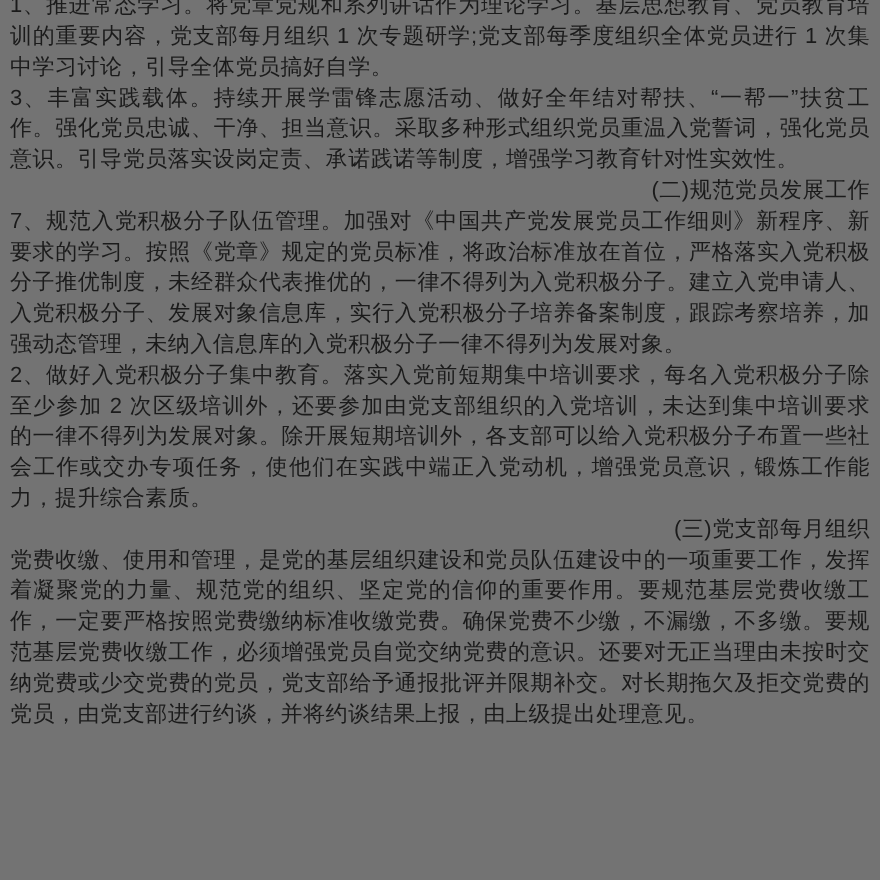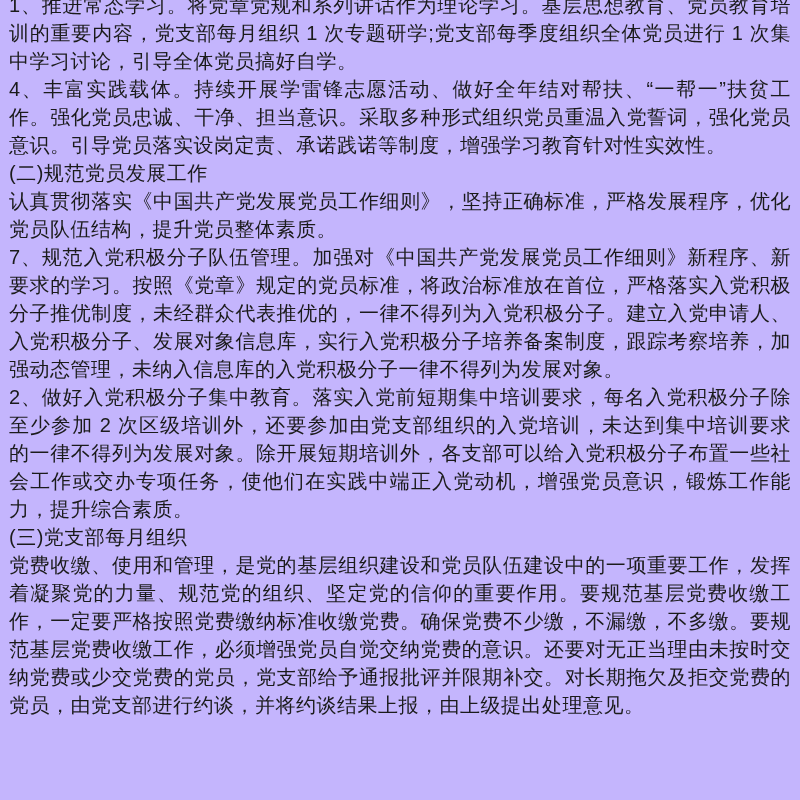--- a/index.html
+++ b/index.html
@@ -9,50 +9,49 @@
   body {
     width: 800px;
     height: 800px;
     overflow: hidden;
     background: #ffffff;
   }
   .page {
     width: 800px;
     height: 800px;
     overflow: hidden;
-    background: #c4b5fd;
+    background: #737373;
   }
   .content {
     padding: 0 9px;
     margin-top: -9px;
     font-family: "Liberation Sans", "DejaVu Sans", sans-serif;
     font-size: 20px;
     line-height: 28px;
     color: #1b1b1b;
     text-align: justify;
     text-justify: inter-ideograph;
     letter-spacing: 0.5px;
   }
   .para, .heading {
     margin: 0;
     padding: 0;
     font-weight: 400;
     word-break: break-all;
   }
   .heading {
-    text-align: left;
+    text-align: right;
   }
 </style>
 </head>
 <body>
 
 <div class="page">
   <div class="content">
     <p class="para">1、推进常态学习。将党章党规和系列讲话作为理论学习。基层思想教育、党员教育培训的重要内容，党支部每月组织 1 次专题研学;党支部每季度组织全体党员进行 1 次集中学习讨论，引导全体党员搞好自学。</p>
-    <p class="para">4、丰富实践载体。持续开展学雷锋志愿活动、做好全年结对帮扶、“一帮一”扶贫工作。强化党员忠诚、干净、担当意识。采取多种形式组织党员重温入党誓词，强化党员意识。引导党员落实设岗定责、承诺践诺等制度，增强学习教育针对性实效性。</p>
+    <p class="para">3、丰富实践载体。持续开展学雷锋志愿活动、做好全年结对帮扶、“一帮一”扶贫工作。强化党员忠诚、干净、担当意识。采取多种形式组织党员重温入党誓词，强化党员意识。引导党员落实设岗定责、承诺践诺等制度，增强学习教育针对性实效性。</p>
     <p class="heading">(二)规范党员发展工作</p>
-    <p class="para">认真贯彻落实《中国共产党发展党员工作细则》，坚持正确标准，严格发展程序，优化党员队伍结构，提升党员整体素质。</p>
     <p class="para">7、规范入党积极分子队伍管理。加强对《中国共产党发展党员工作细则》新程序、新要求的学习。按照《党章》规定的党员标准，将政治标准放在首位，严格落实入党积极分子推优制度，未经群众代表推优的，一律不得列为入党积极分子。建立入党申请人、入党积极分子、发展对象信息库，实行入党积极分子培养备案制度，跟踪考察培养，加强动态管理，未纳入信息库的入党积极分子一律不得列为发展对象。</p>
     <p class="para">2、做好入党积极分子集中教育。落实入党前短期集中培训要求，每名入党积极分子除至少参加 2 次区级培训外，还要参加由党支部组织的入党培训，未达到集中培训要求的一律不得列为发展对象。除开展短期培训外，各支部可以给入党积极分子布置一些社会工作或交办专项任务，使他们在实践中端正入党动机，增强党员意识，锻炼工作能力，提升综合素质。</p>
     <p class="heading">(三)党支部每月组织</p>
     <p class="para">党费收缴、使用和管理，是党的基层组织建设和党员队伍建设中的一项重要工作，发挥着凝聚党的力量、规范党的组织、坚定党的信仰的重要作用。要规范基层党费收缴工作，一定要严格按照党费缴纳标准收缴党费。确保党费不少缴，不漏缴，不多缴。要规范基层党费收缴工作，必须增强党员自觉交纳党费的意识。还要对无正当理由未按时交纳党费或少交党费的党员，党支部给予通报批评并限期补交。对长期拖欠及拒交党费的党员，由党支部进行约谈，并将约谈结果上报，由上级提出处理意见。</p>
   </div>
 </div>
 
 </body></html>

